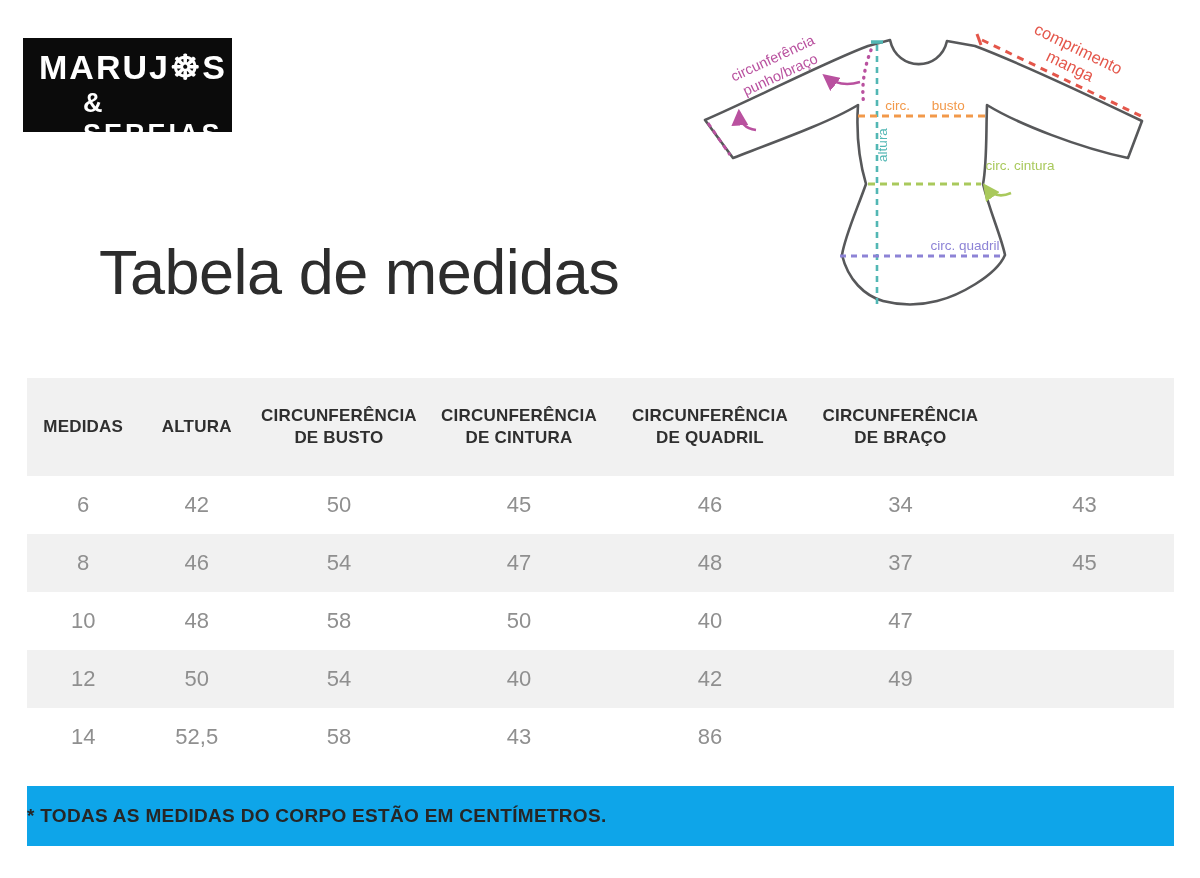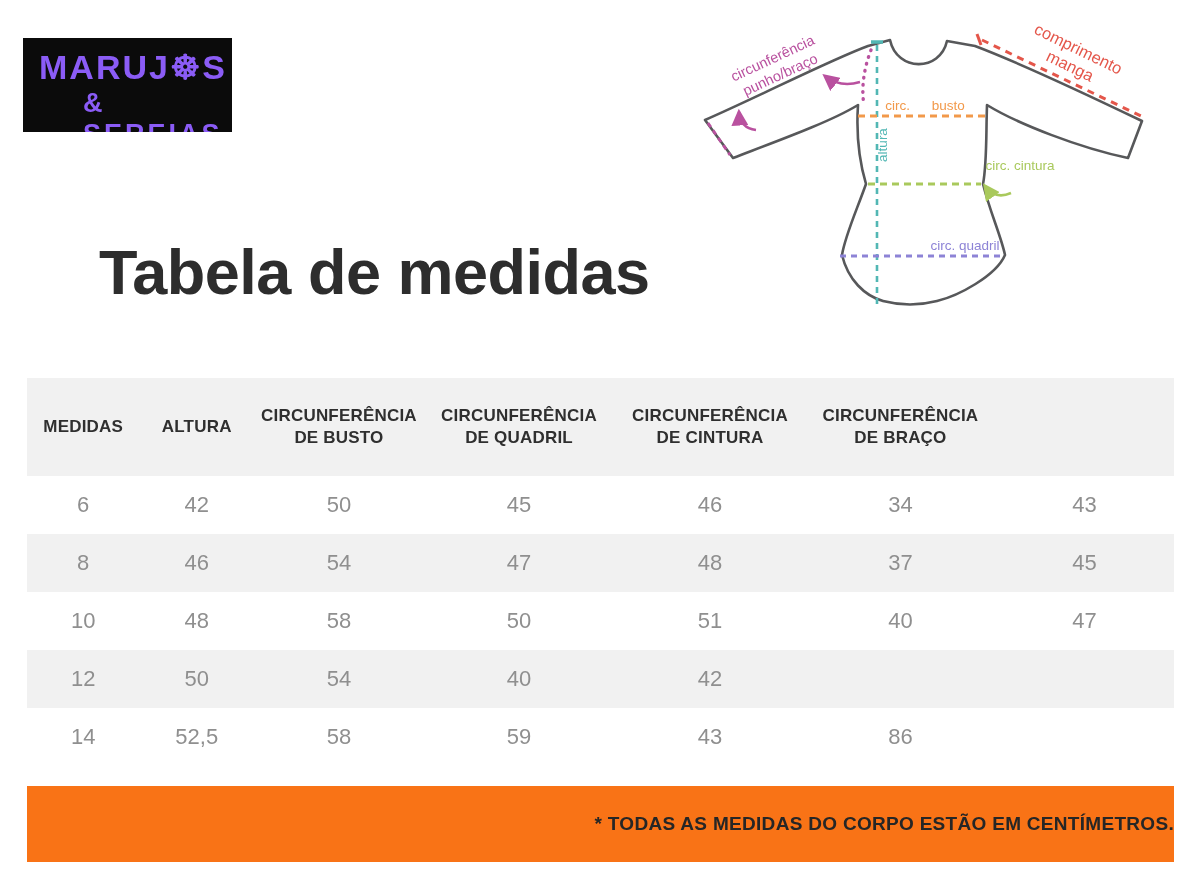--- a/index.html
+++ b/index.html
@@ -1,44 +1,44 @@
 <!DOCTYPE html>
 <html><head>
 <meta charset="utf-8">
 <style>
   html,body{margin:0;padding:0;background:#ffffff;}
   .page{position:relative;width:1200px;height:878px;background:#ffffff;overflow:hidden;
         font-family:"Liberation Sans",sans-serif;}
 
   
   .logo{position:absolute;left:23px;top:38px;width:209px;height:94px;background:#0b0b0b;
-        color:#8b5cf6;overflow:hidden;}
+        color:#ffffff;overflow:hidden;}
   .logo-line1{margin:9px 0 0 16px;font-size:34px;font-weight:600;letter-spacing:2px;}
   .logo-line2{margin:1px 0 0 60px;font-size:27px;font-weight:600;letter-spacing:3px;}
 
   
-  .title{position:absolute;left:99px;top:236px;margin:0;font-size:63px;font-weight:700;
+  .title{position:absolute;left:99px;top:236px;margin:0;font-size:63px;font-weight:400;
          color:#2d2d2d;letter-spacing:-0.5px;}
 
   
   .diagram{position:absolute;left:690px;top:8px;width:480px;height:330px;}
   .diagram text{font-family:"Liberation Sans",sans-serif;}
 
   
   .stable{position:absolute;left:27px;top:378px;width:1147px;}
   .row{display:grid;grid-template-columns:9.8% 10% 14.8% 16.6% 16.7% 16.5% 15.6%;
        align-items:center;text-align:center;}
   .head{height:98px;background:#f1f1f1;font-weight:700;font-size:17px;color:#2f2f2f;
         line-height:1.32;letter-spacing:0.2px;}
   .head .cell span{display:inline-block;max-width:160px;}
   .head .cell.c7 span{max-width:135px;}
   .drow{height:58px;font-size:22px;color:#8f8f8f;font-weight:500;}
   .drow.alt{background:#f1f1f1;}
   .gap{height:20px;background:#ffffff;}
-  .note{height:76px;background:#f97316;display:flex;align-items:center;justify-content:flex-end;
+  .note{height:60px;background:#0ea5e9;display:flex;align-items:center;justify-content:flex-start;
         font-weight:700;font-size:19px;color:#262626;letter-spacing:0.3px;}
 </style>
 </head>
 <body>
 
 <div class="page">
 
   <div class="logo">
     <div class="logo-line1">MARUJ☸S</div>
     <div class="logo-line2">&amp; SEREIAS</div>
@@ -107,22 +107,22 @@
     <text x="330" y="162" text-anchor="middle" font-size="13.5" fill="#a9c95c">circ. cintura</text>
     <text x="275" y="242" text-anchor="middle" font-size="13.5" fill="#8d83d6">circ. quadril</text>
   </svg>
 
   <div class="stable">
 
     <div class="row head">
       <div class="cell"><span>MEDIDAS</span></div>
       <div class="cell"><span>ALTURA</span></div>
       <div class="cell"><span>CIRCUNFERÊNCIA DE BUSTO</span></div>
+      <div class="cell"><span>CIRCUNFERÊNCIA DE CINTURA</span></div>
       <div class="cell"><span>CIRCUNFERÊNCIA DE QUADRIL</span></div>
-      <div class="cell"><span>CIRCUNFERÊNCIA DE CINTURA</span></div>
       <div class="cell"><span>CIRCUNFERÊNCIA DE BRAÇO</span></div>
     </div>
 
     <div class="row drow">
       <div class="cell">6</div>
       <div class="cell">42</div>
       <div class="cell">50</div>
       <div class="cell">45</div>
       <div class="cell">46</div>
       <div class="cell">34</div>
@@ -137,38 +137,37 @@
       <div class="cell">48</div>
       <div class="cell">37</div>
       <div class="cell">45</div>
     </div>
 
     <div class="row drow">
       <div class="cell">10</div>
       <div class="cell">48</div>
       <div class="cell">58</div>
       <div class="cell">50</div>
-      <div class="cell">51</div>
       <div class="cell">40</div>
       <div class="cell">47</div>
     </div>
 
     <div class="row drow alt">
       <div class="cell">12</div>
       <div class="cell">50</div>
       <div class="cell">54</div>
       <div class="cell">40</div>
       <div class="cell">42</div>
+      <div class="cell">49</div>
     </div>
 
     <div class="row drow">
       <div class="cell">14</div>
       <div class="cell">52,5</div>
       <div class="cell">58</div>
-      <div class="cell">59</div>
       <div class="cell">43</div>
       <div class="cell">86</div>
     </div>
 
     <div class="gap"></div>
 
     <div class="note">
       <span>* TODAS AS MEDIDAS DO CORPO ESTÃO EM CENTÍMETROS.</span>
     </div>
   </div>

